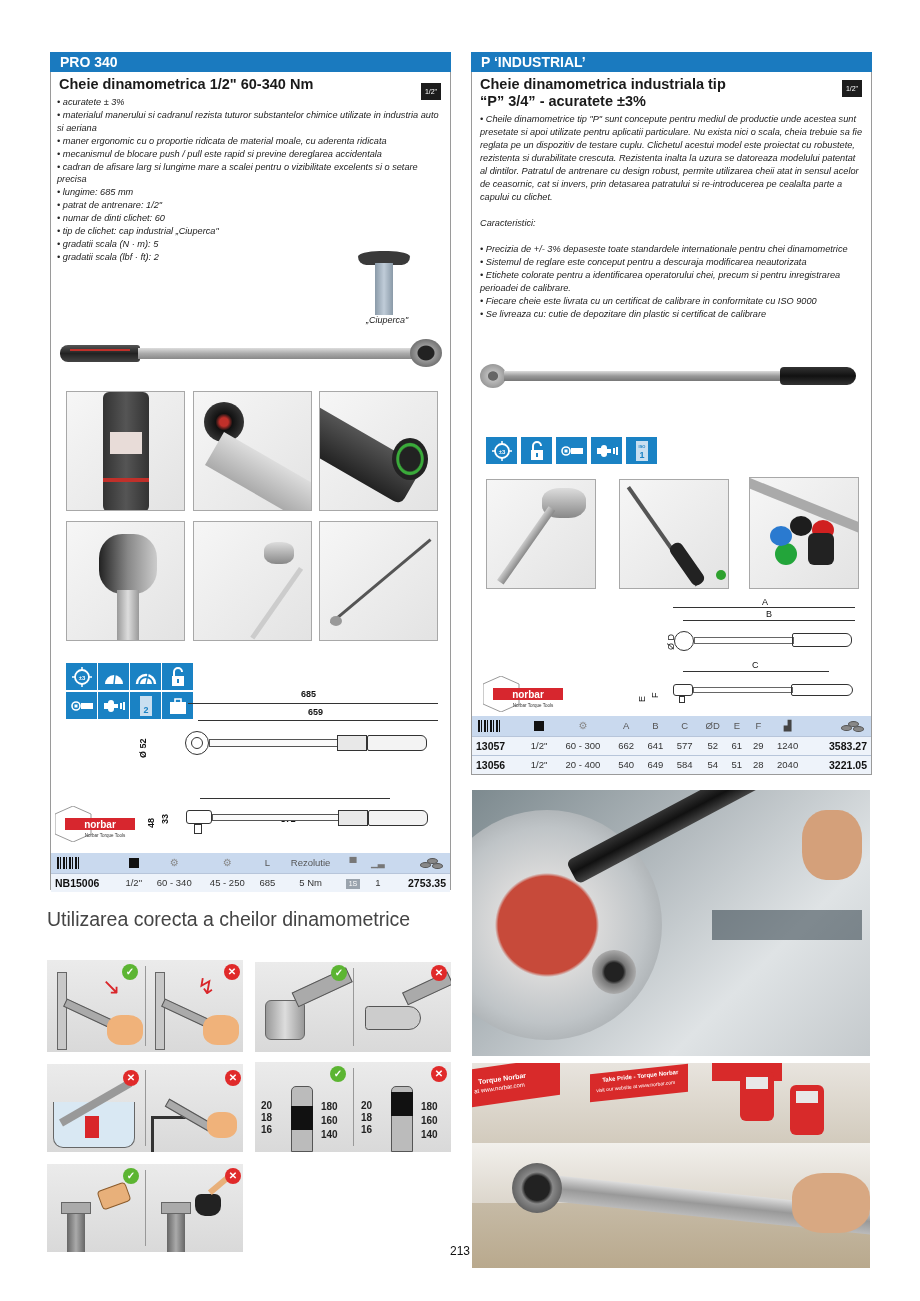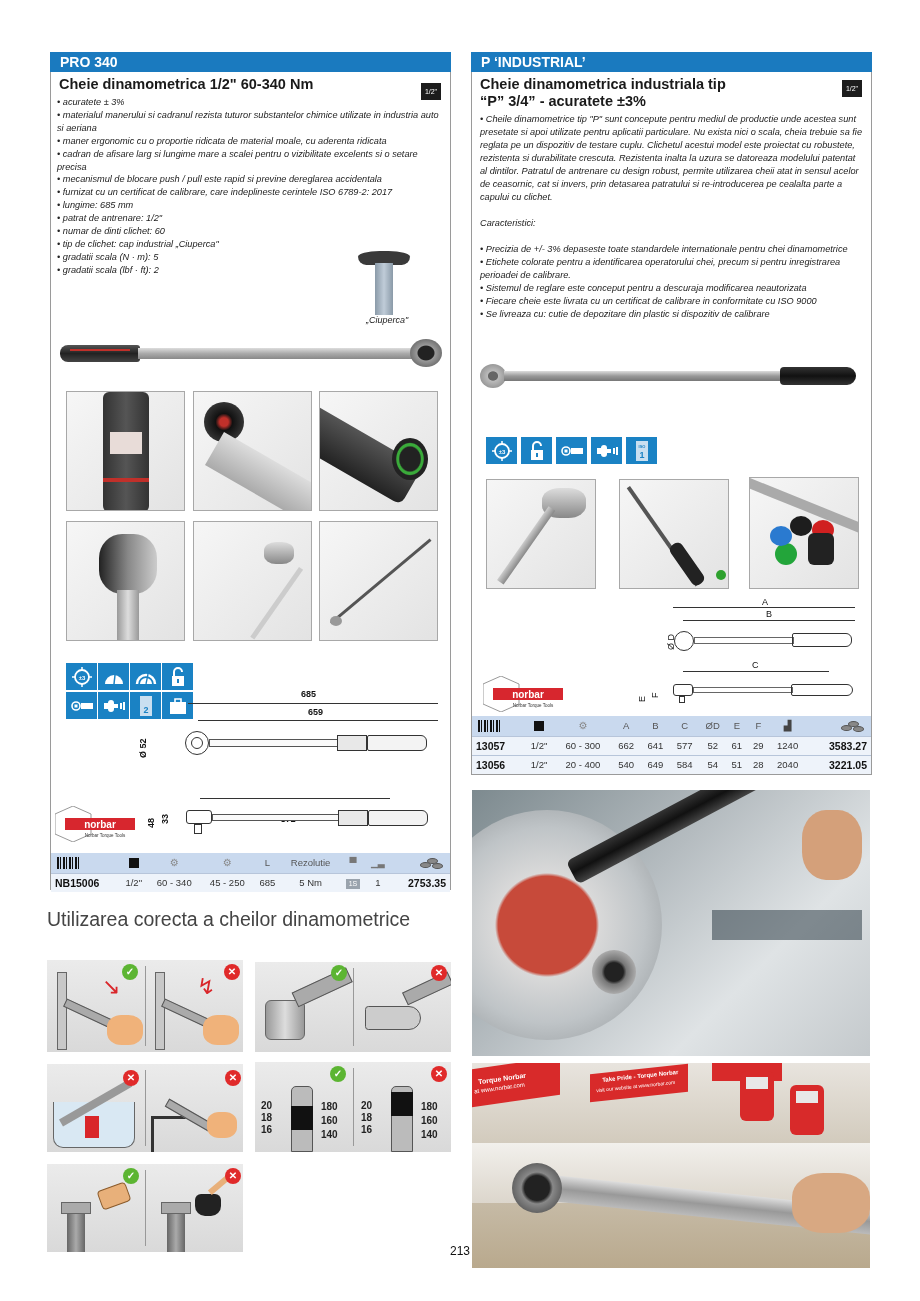--- a/index.html
+++ b/index.html
@@ -60,23 +60,22 @@
 <div class="panel" style="left:50px; top:52px; width:401px; height:838px;">
   <div class="panel-header">PRO 340</div>
 </div>
 <div class="prod-title" style="left:59px; top:76px;">Cheie dinamometrica 1/2" 60-340 Nm</div>
 <div class="size-badge" style="left:421px; top:83px;">1/2"</div>
 
 <div class="bullets" style="left:57px; top:96px; width:385px;">
   <div>• acuratete ± 3%</div>
   <div>• materialul manerului si cadranul rezista tuturor substantelor chimice utilizate in industria auto si aeriana</div>
   <div>• maner ergonomic cu o proportie ridicata de material moale, cu aderenta ridicata</div>
+  <div>• mecanismul de blocare push / pull este rapid si previne dereglarea accidentala</div>
   <div>• cadran de afisare larg si lungime mare a scalei pentru o vizibilitate excelents si o setare precisa</div>
-  <div>• mecanismul de blocare push / pull este rapid si previne dereglarea accidentala</div>
-  <div>• furnizat cu un certificat de calibrare, care indeplineste cerintele ISO 6789-2: 2017</div>
   <div>• lungime: 685 mm</div>
   <div>• patrat de antrenare: 1/2"</div>
   <div>• numar de dinti clichet: 60</div>
   <div>• tip de clichet: cap industrial „Ciuperca"</div>
   <div>• gradatii scala (N · m): 5</div>
   <div>• gradatii scala (lbf · ft): 2</div>
 </div>
 
 <div class="abs" style="left:358px; top:247px; width:52px; height:70px;">
   <div style="position:absolute; left:0; top:4px; width:52px; height:14px; background:#3a3a3a; border-radius:50% 50% 10px 10px;"></div>
@@ -238,24 +237,24 @@
   <div class="panel-header">P ‘INDUSTRIAL’</div>
 </div>
 <div class="prod-title" style="left:480px; top:76px;">Cheie dinamometrica industriala tip</div>
 <div class="prod-title" style="left:480px; top:93px;">“P” 3/4” - acuratete ±3%</div>
 <div class="size-badge" style="left:842px; top:80px;">1/2"</div>
 
 <div class="para" style="left:480px; top:113px; width:385px;">• Cheile dinamometrice tip "P" sunt concepute pentru mediul de productie unde acestea sunt presetate si apoi utilizate pentru aplicatii particulare. Nu exista nici o scala, cheia trebuie sa fie reglata pe un dispozitiv de testare cuplu. Clichetul acestui model este proiectat cu robustete, rezistenta si durabilitate crescuta. Rezistenta inalta la uzura se datoreaza modelului patentat al dintilor. Patratul de antrenare cu design robust, permite utilizarea cheii atat in sensul acelor de ceasornic, cat si invers, prin detasarea patratului si re-introducerea pe cealalta parte a capului cu clichet.</div>
 <div class="para" style="left:480px; top:217px;">Caracteristici:</div>
 <div class="bullets" style="left:480px; top:243px; width:385px;">
   <div>• Precizia de +/- 3% depaseste toate standardele internationale pentru chei dinamometrice</div>
+  <div>• Sistemul de reglare este conceput pentru a descuraja modificarea neautorizata</div>
   <div>• Etichete colorate pentru a identificarea operatorului chei, precum si pentru inregistrarea perioadei de calibrare.</div>
-  <div>• Sistemul de reglare este conceput pentru a descuraja modificarea neautorizata</div>
   <div>• Fiecare cheie este livrata cu un certificat de calibrare in conformitate cu ISO 9000</div>
-  <div>• Se livreaza cu: cutie de depozitare din plastic si dispozitiv de calibrare</div>
+  <div>• Se livreaza cu: cutie de depozitare din plastic si certificat de calibrare</div>
 </div>
 
 <div class="abs" style="left:480px; top:362px; width:380px; height:30px;">
   <div style="position:absolute; left:0; top:2px; width:26px; height:24px; border-radius:50%; background:radial-gradient(#666 25%, #bbb 30%, #888 90%);"></div>
   <div style="position:absolute; left:24px; top:9px; width:280px; height:10px; background:linear-gradient(180deg,#ddd,#999,#777);"></div>
   <div style="position:absolute; left:300px; top:5px; width:76px; height:18px; background:linear-gradient(180deg,#333,#111,#333); border-radius:4px 9px 9px 4px;"></div>
 </div>
 
 <div class="icon-tile" style="left:486px; top:437px;">
   <svg viewBox="0 0 24 22">

